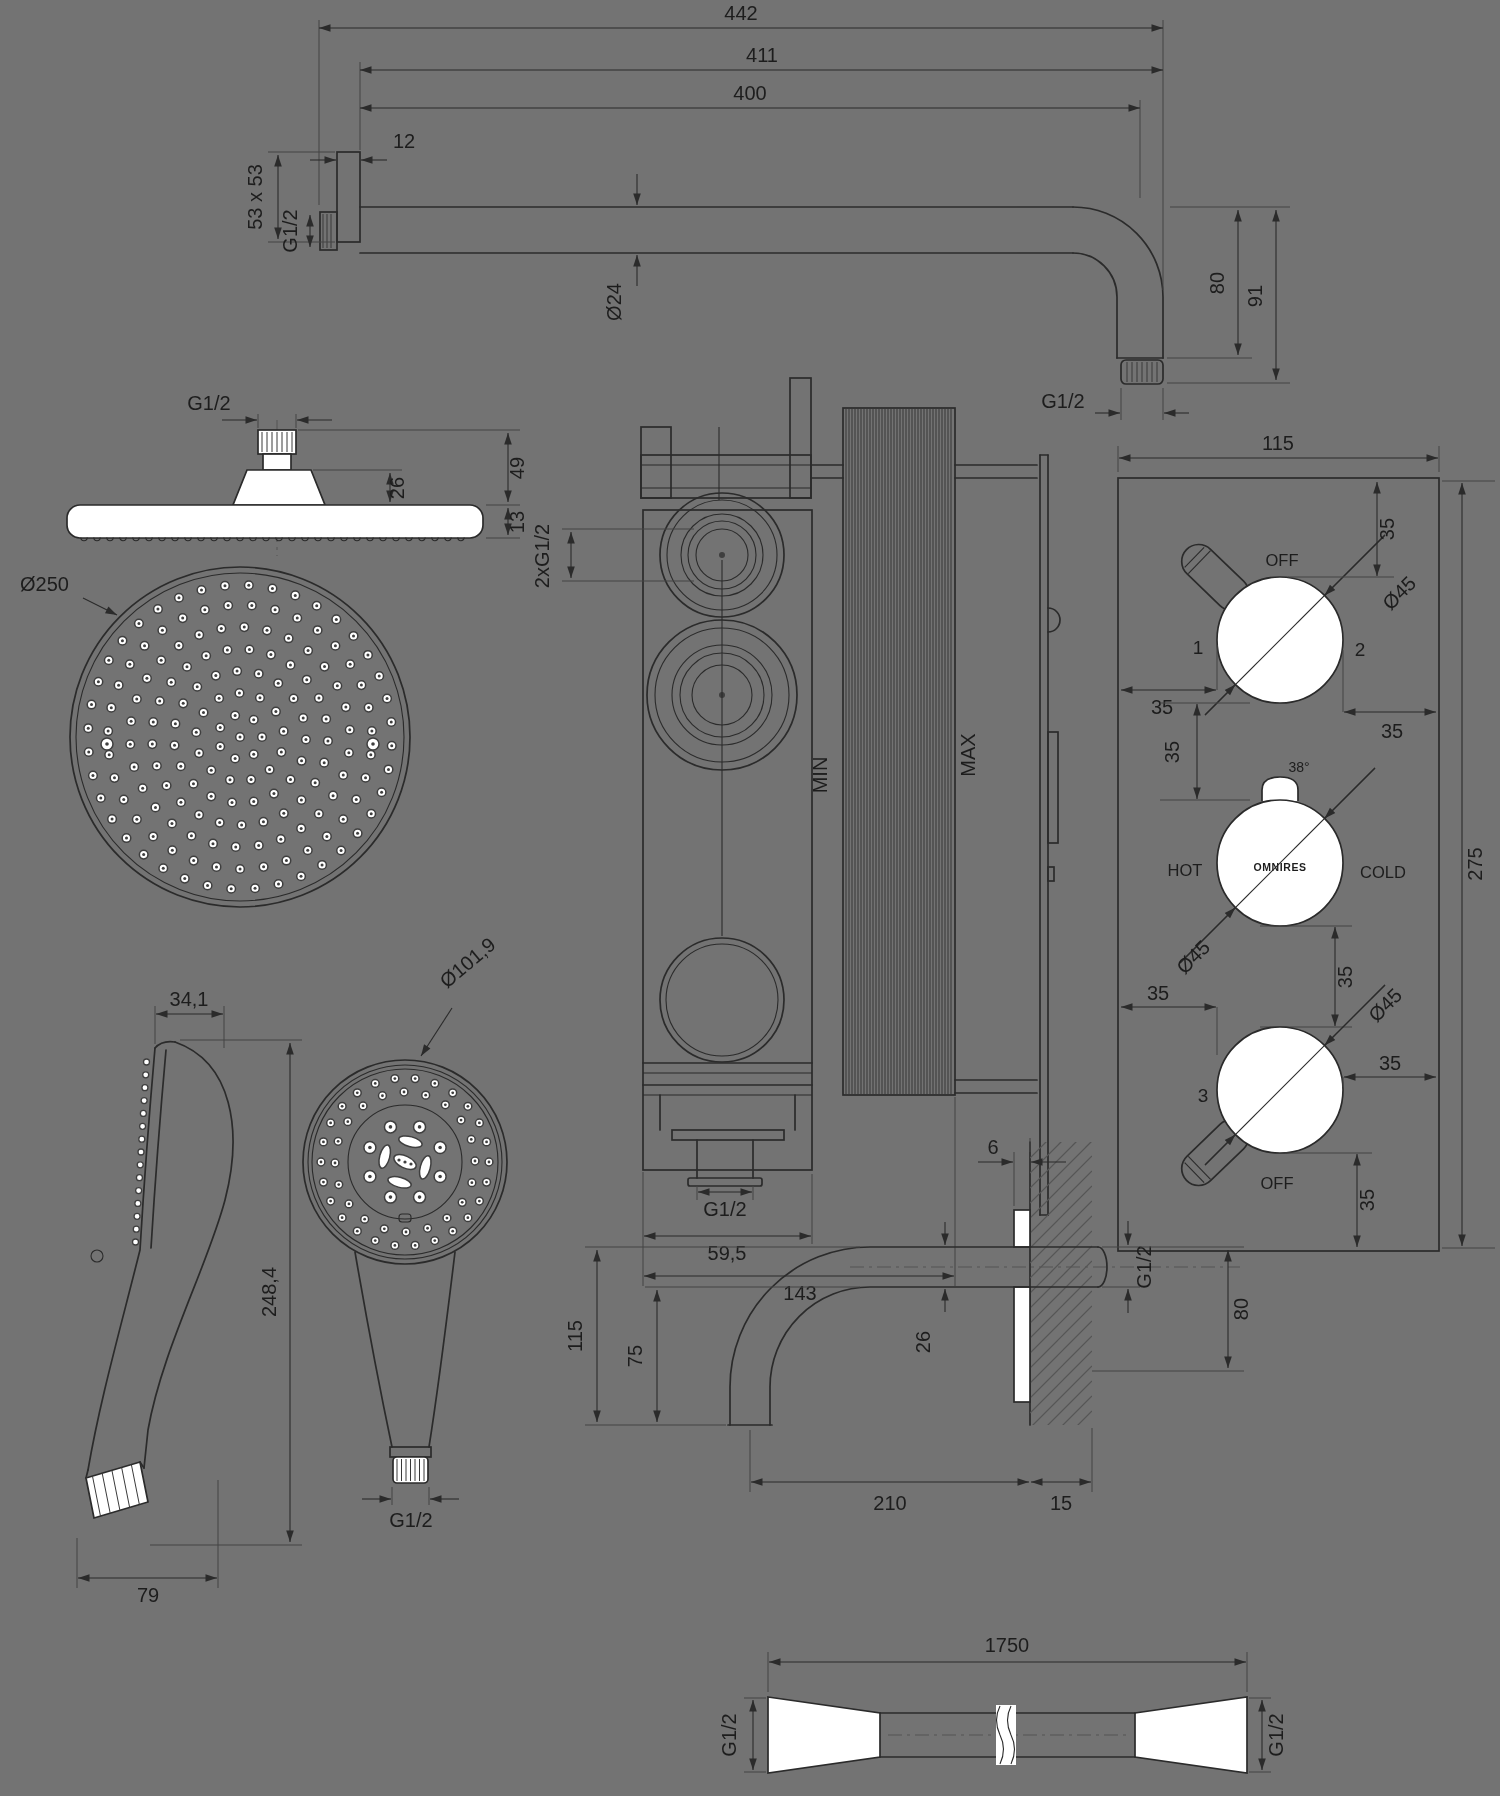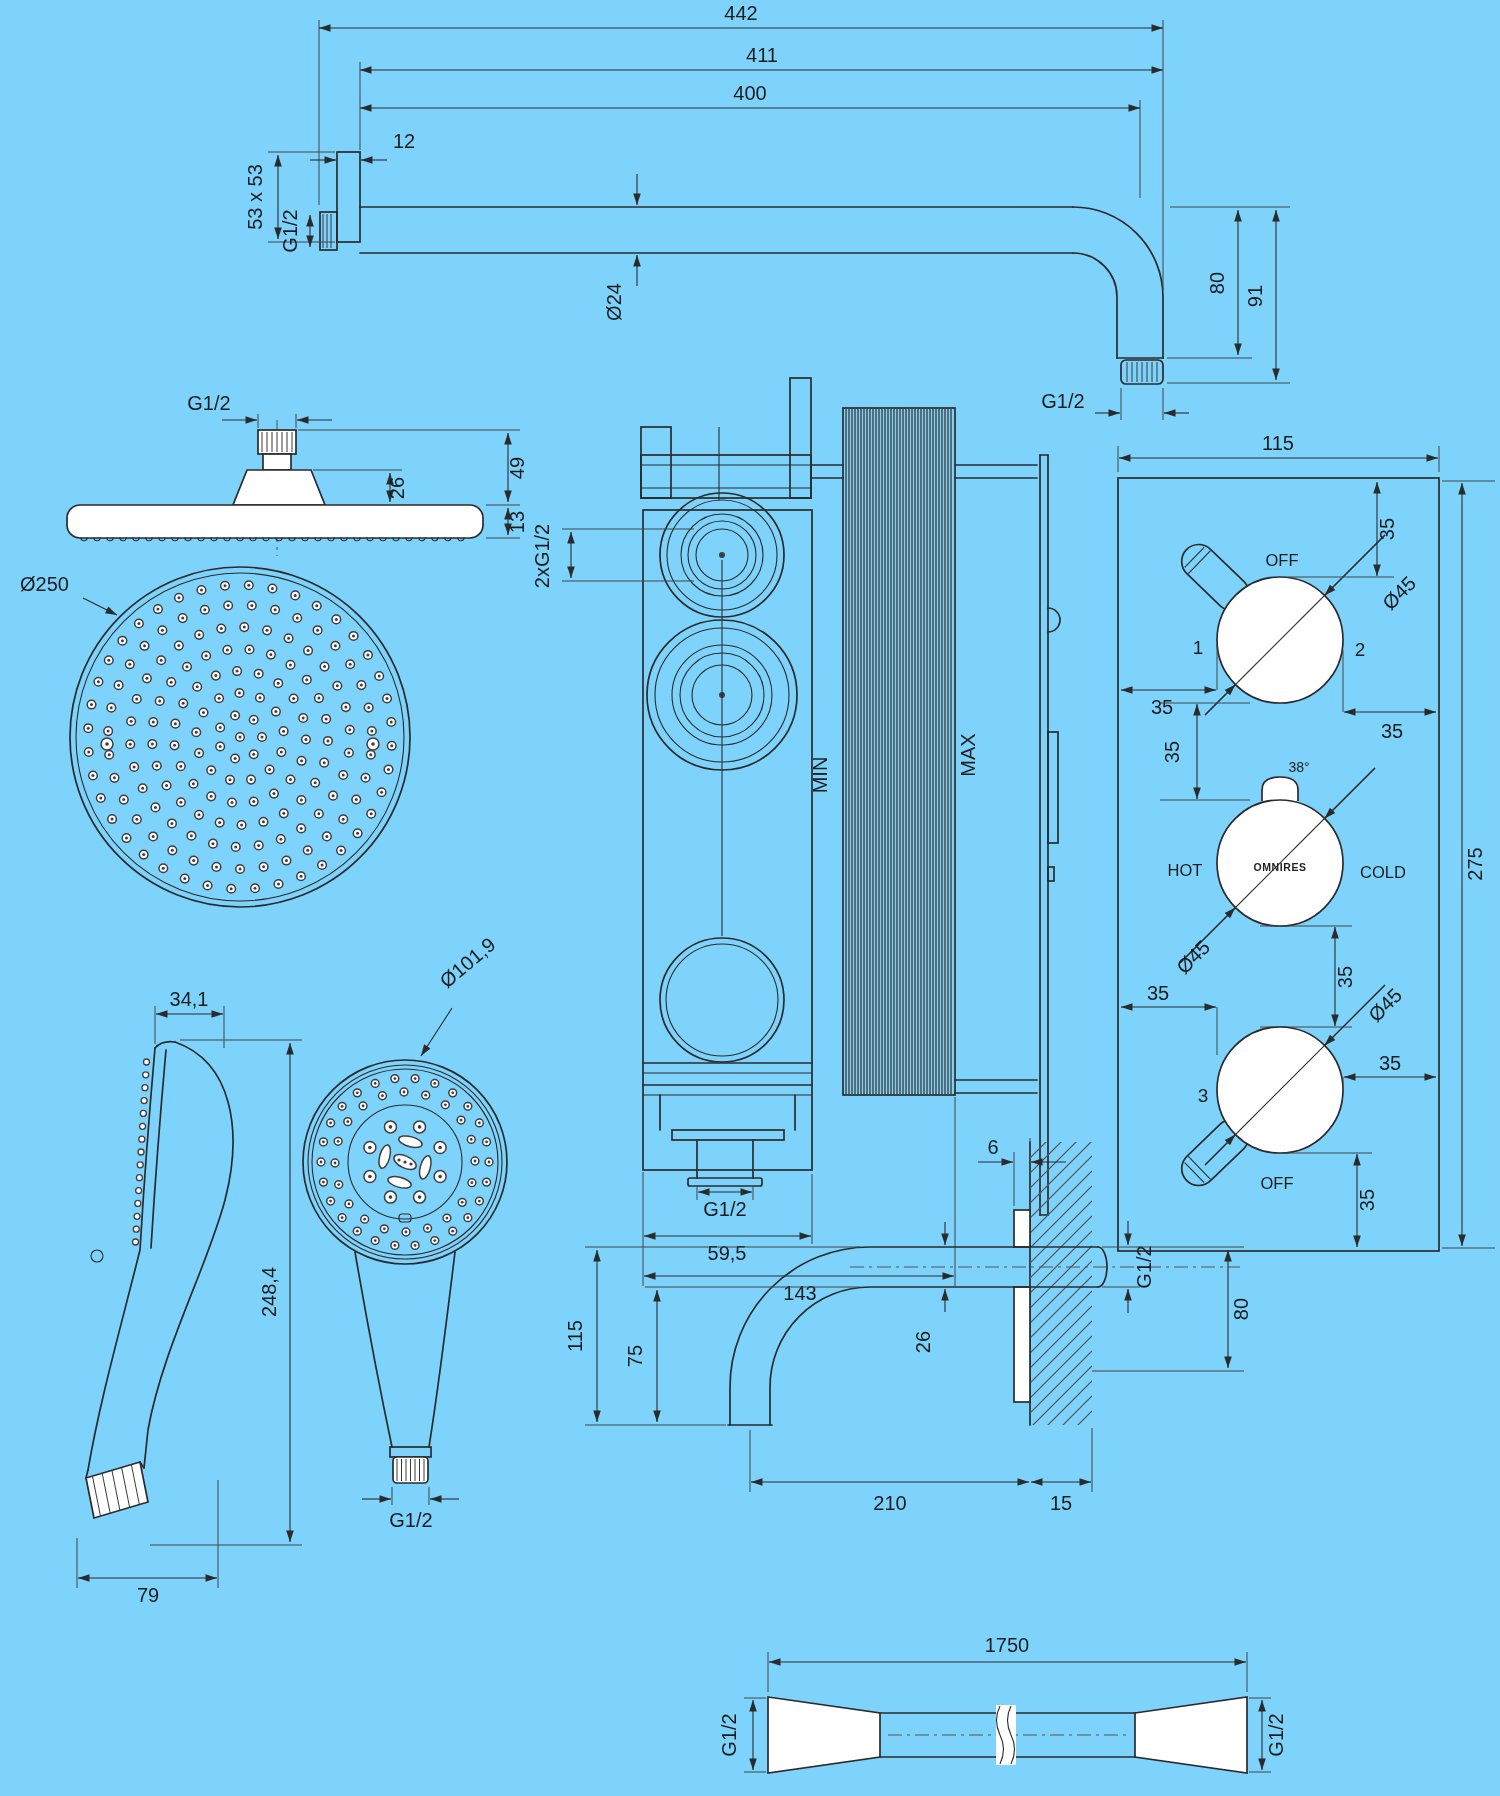--- a/index.html
+++ b/index.html
@@ -1,16 +1,16 @@
 <!DOCTYPE html>
 <html><head>
 <meta charset="utf-8">
 <style>
   html,body{margin:0;padding:0;background:#ffffff;}
-  .sheet{width:1500px;height:1796px;position:relative;background:#7dd3fc;font-family:"Liberation Sans",sans-serif;}
+  .sheet{width:1500px;height:1796px;position:relative;background:#737373;font-family:"Liberation Sans",sans-serif;}
   svg{display:block}
   
   .o{stroke:#2b2b2b;stroke-width:1.7;fill:none;stroke-linecap:round;}
   .of{stroke:#2b2b2b;stroke-width:1.7;fill:#ffffff;}
   
   .dim{stroke:#2b2b2b;stroke-width:1.1;fill:none;}
   .ext{stroke:#444;stroke-width:1;fill:none;}
   .cl{stroke:#555;stroke-width:1;fill:none;stroke-dasharray:14 5 3 5;}
   .thin{stroke:#2b2b2b;stroke-width:1.1;fill:none;}
   .hatch{stroke:#4a4a4a;stroke-width:1.5;fill:none;}

